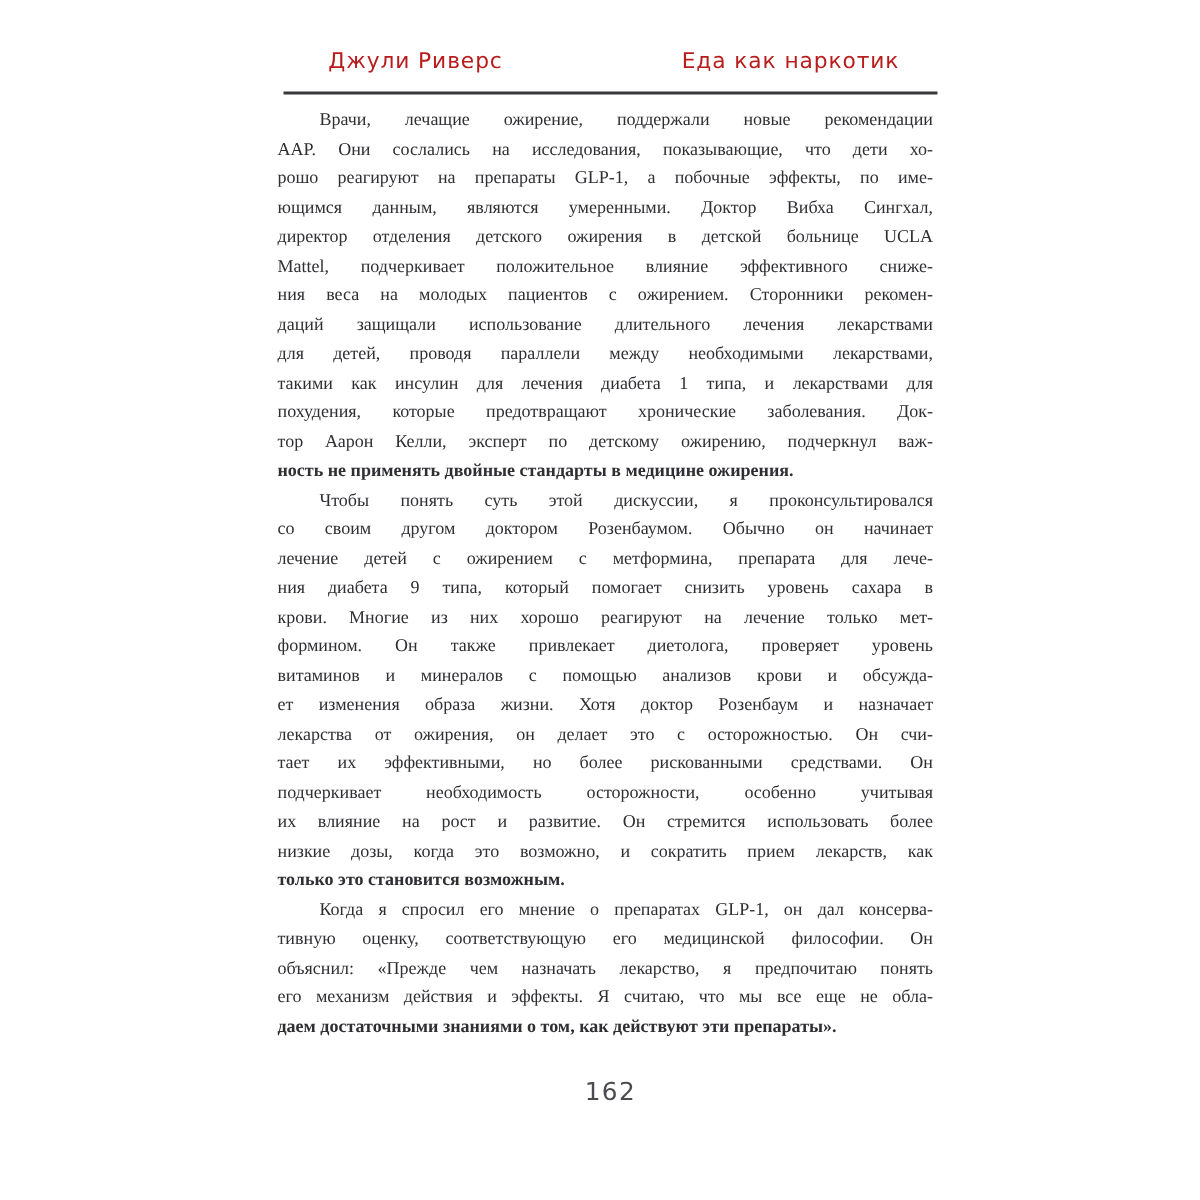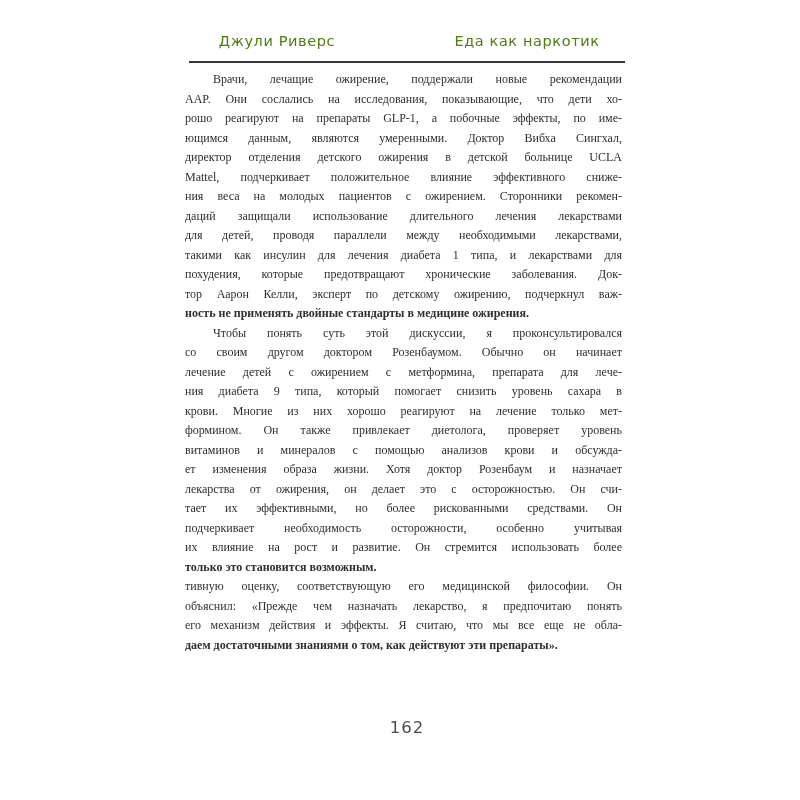--- a/index.html
+++ b/index.html
@@ -18,21 +18,21 @@
   
   .running-header {
     position: absolute;
     top: 33px;
     left: 0;
     width: 800px;
     height: 20px;
     font-family: "DejaVu Sans", "Liberation Sans", sans-serif;
     font-size: 14.5px;
     letter-spacing: 0.6px;
-    color: #4d7c0f;
+    color: #b91c1c;
   }
   .running-header .author {
     position: absolute;
     left: 277px;
     transform: translateX(-50%);
     white-space: nowrap;
   }
   .running-header .book-title {
     position: absolute;
     left: 527px;
@@ -111,23 +111,25 @@
         <div class="line">лечение детей с ожирением с метформина, препарата для лече-</div>
         <div class="line">ния диабета 9 типа, который помогает снизить уровень сахара в</div>
         <div class="line">крови. Многие из них хорошо реагируют на лечение только мет-</div>
         <div class="line">формином. Он также привлекает диетолога, проверяет уровень</div>
         <div class="line">витаминов и минералов с помощью анализов крови и обсужда-</div>
         <div class="line">ет изменения образа жизни. Хотя доктор Розенбаум и назначает</div>
         <div class="line">лекарства от ожирения, он делает это с осторожностью. Он счи-</div>
         <div class="line">тает их эффективными, но более рискованными средствами. Он</div>
         <div class="line">подчеркивает необходимость осторожности, особенно учитывая</div>
         <div class="line">их влияние на рост и развитие. Он стремится использовать более</div>
+        <div class="line">низкие дозы, когда это возможно, и сократить прием лекарств, как</div>
         <div class="line last">только это становится возможным.</div>
       </div>
       <div class="paragraph">
+        <div class="line first">Когда я спросил его мнение о препаратах GLP-1, он дал консерва-</div>
         <div class="line">тивную оценку, соответствующую его медицинской философии. Он</div>
         <div class="line">объяснил: «Прежде чем назначать лекарство, я предпочитаю понять</div>
         <div class="line">его механизм действия и эффекты. Я считаю, что мы все еще не обла-</div>
         <div class="line last">даем достаточными знаниями о том, как действуют эти препараты».</div>
       </div>
     </div>
 
   <div class="page-number">162</div>
 
 </div>

